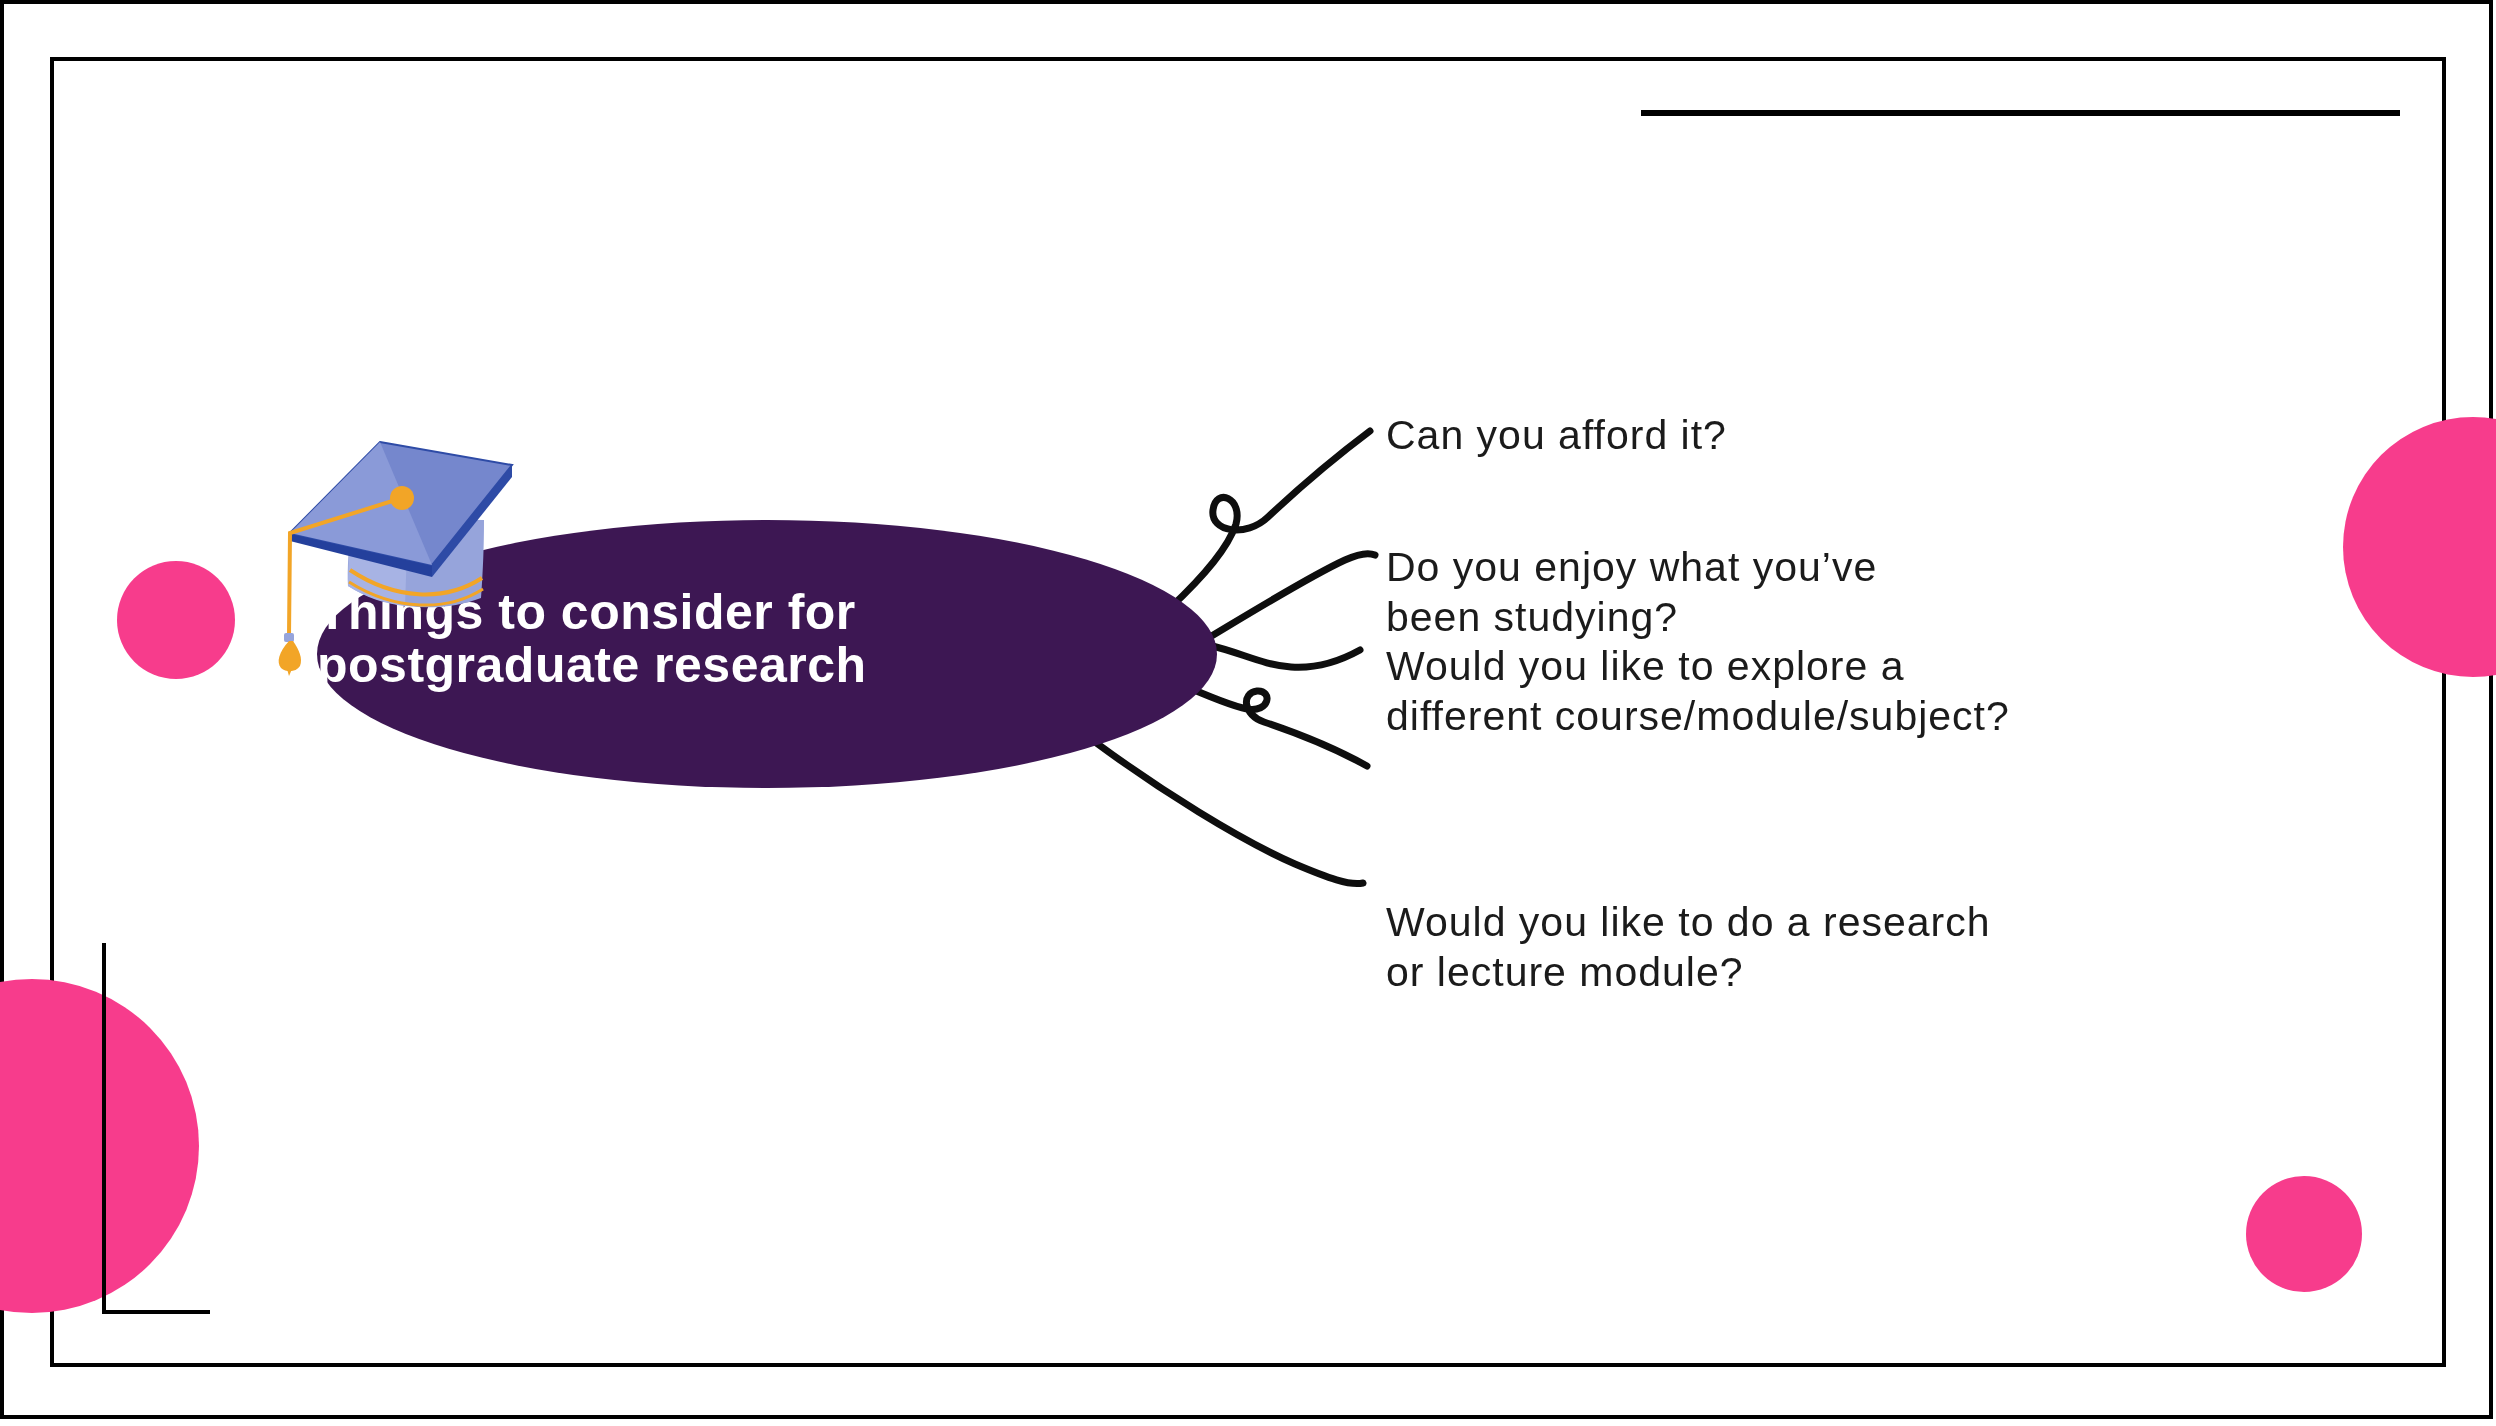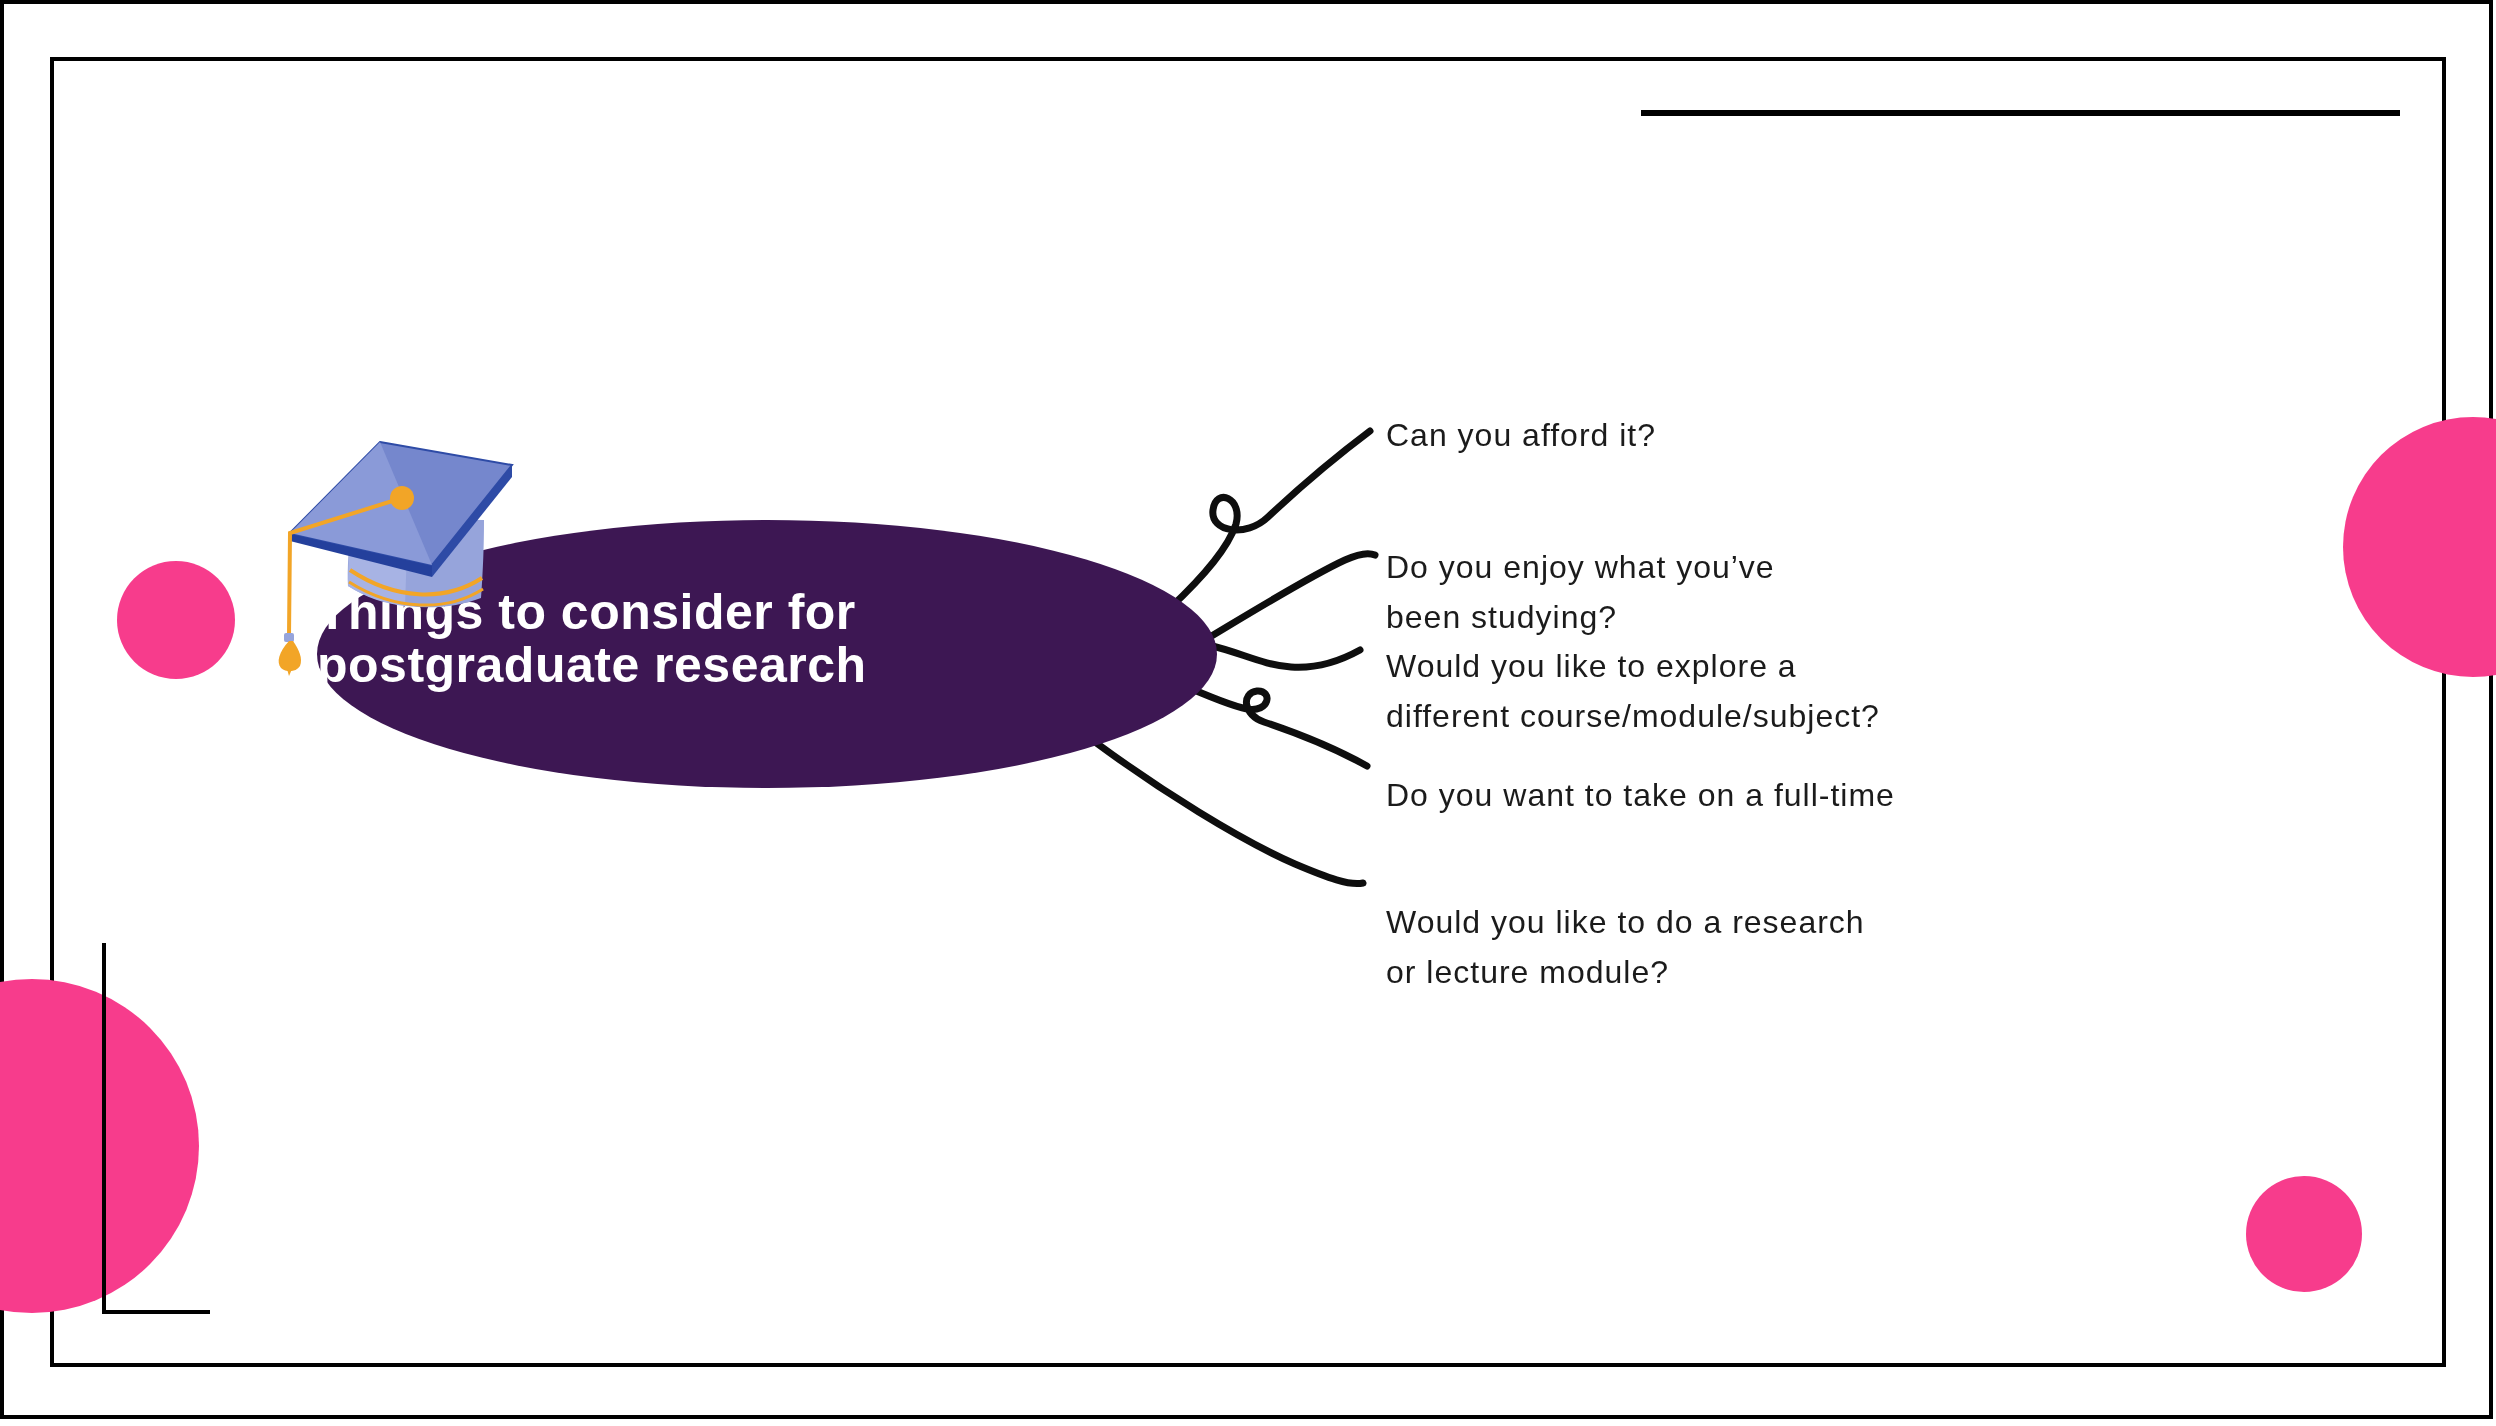--- a/index.html
+++ b/index.html
@@ -48,21 +48,21 @@
   .center-title{
     position:absolute;left:317px;top:586px;width:900px;
     text-align:left;z-index:6;
     color:#ffffff;font-weight:bold;font-size:50px;line-height:53px;
     letter-spacing:0.5px;
   }
   
   .question{
     position:absolute;left:1386px;z-index:4;
     color:var(--c-text,#1b1b1b);
-    font-size:32px;line-height:50px;letter-spacing:1px;
+    font-size:41px;line-height:50px;letter-spacing:1px;
     white-space:nowrap;
   }
   .q1{top:410px;} .q2{top:542px;} .q3{top:641px;} .q4{top:770px;} .q5{top:897px;}
 </style>
 </head>
 <body>
 
 <div class="canvas">
 
   <div class="outer-border"></div>
@@ -119,20 +119,19 @@
   </div>
   <div class="question q2">
     <div>Do you enjoy what you’ve</div>
     <div>been studying?</div>
   </div>
   <div class="question q3">
     <div>Would you like to explore a</div>
     <div>different course/module/subject?</div>
   </div>
   <div class="question q4">
-    <div>Do you want to take on a full-time</div>
   </div>
   <div class="question q5">
     <div>Would you like to do a research</div>
     <div>or lecture module?</div>
   </div>
 
 </div>
 
 </body></html>

